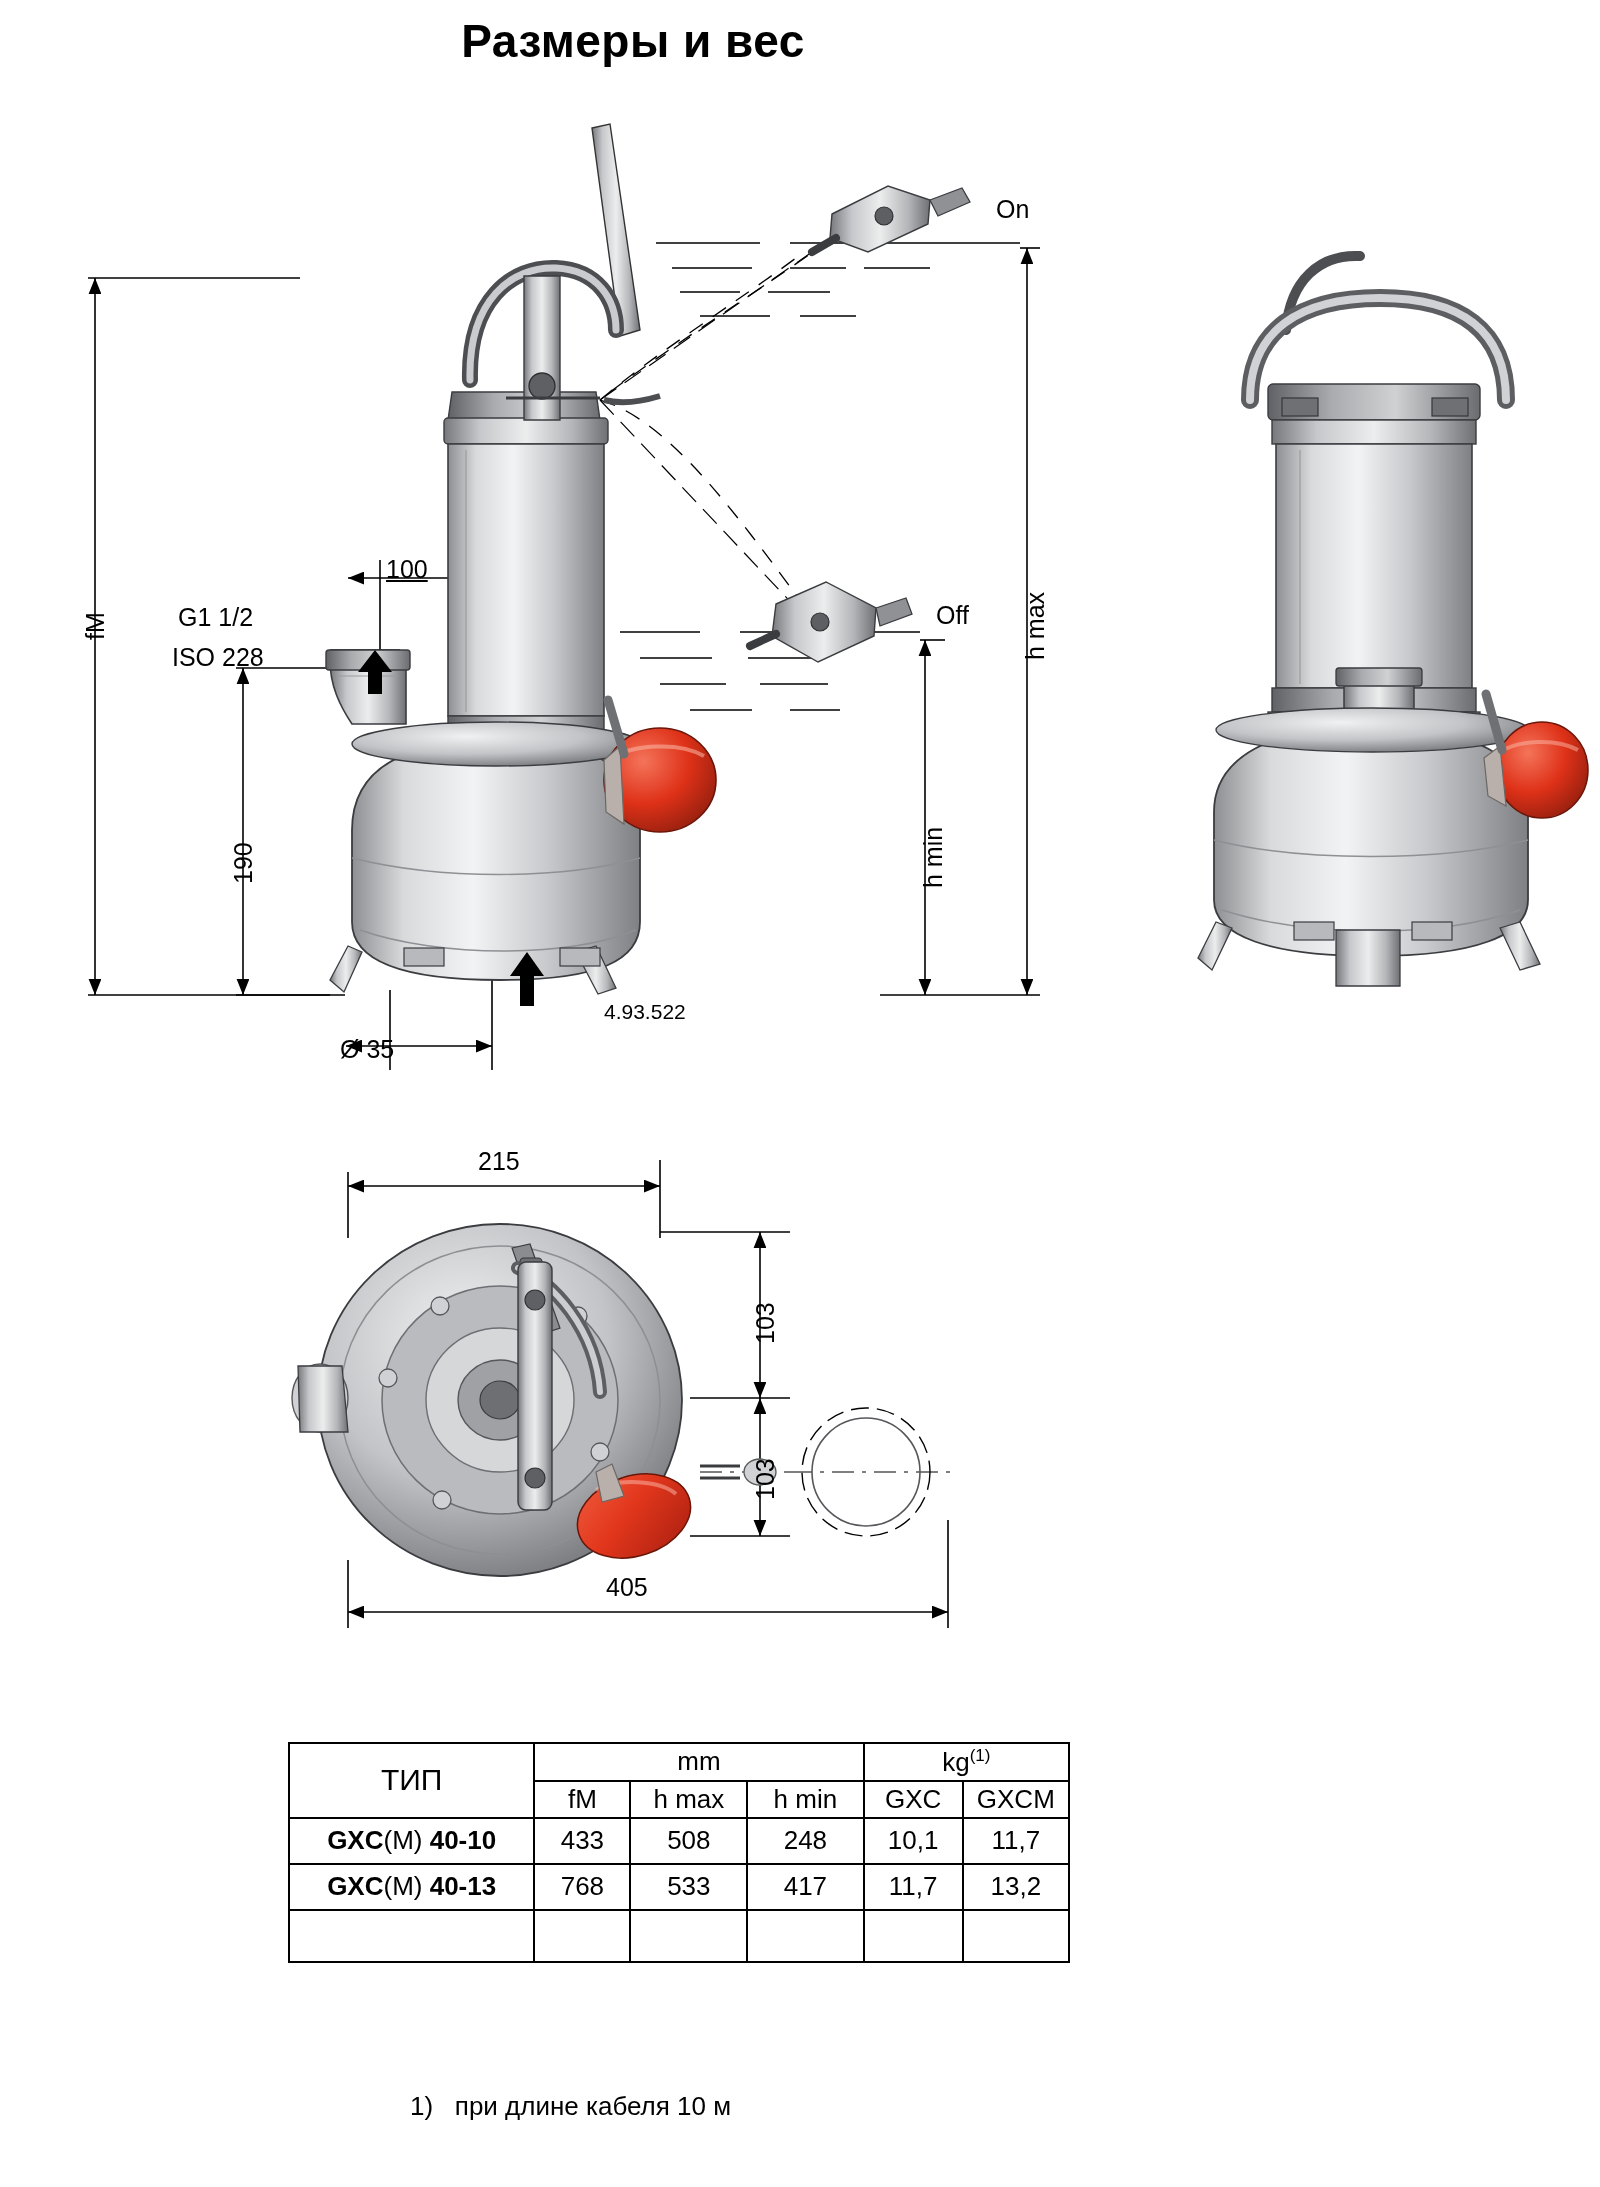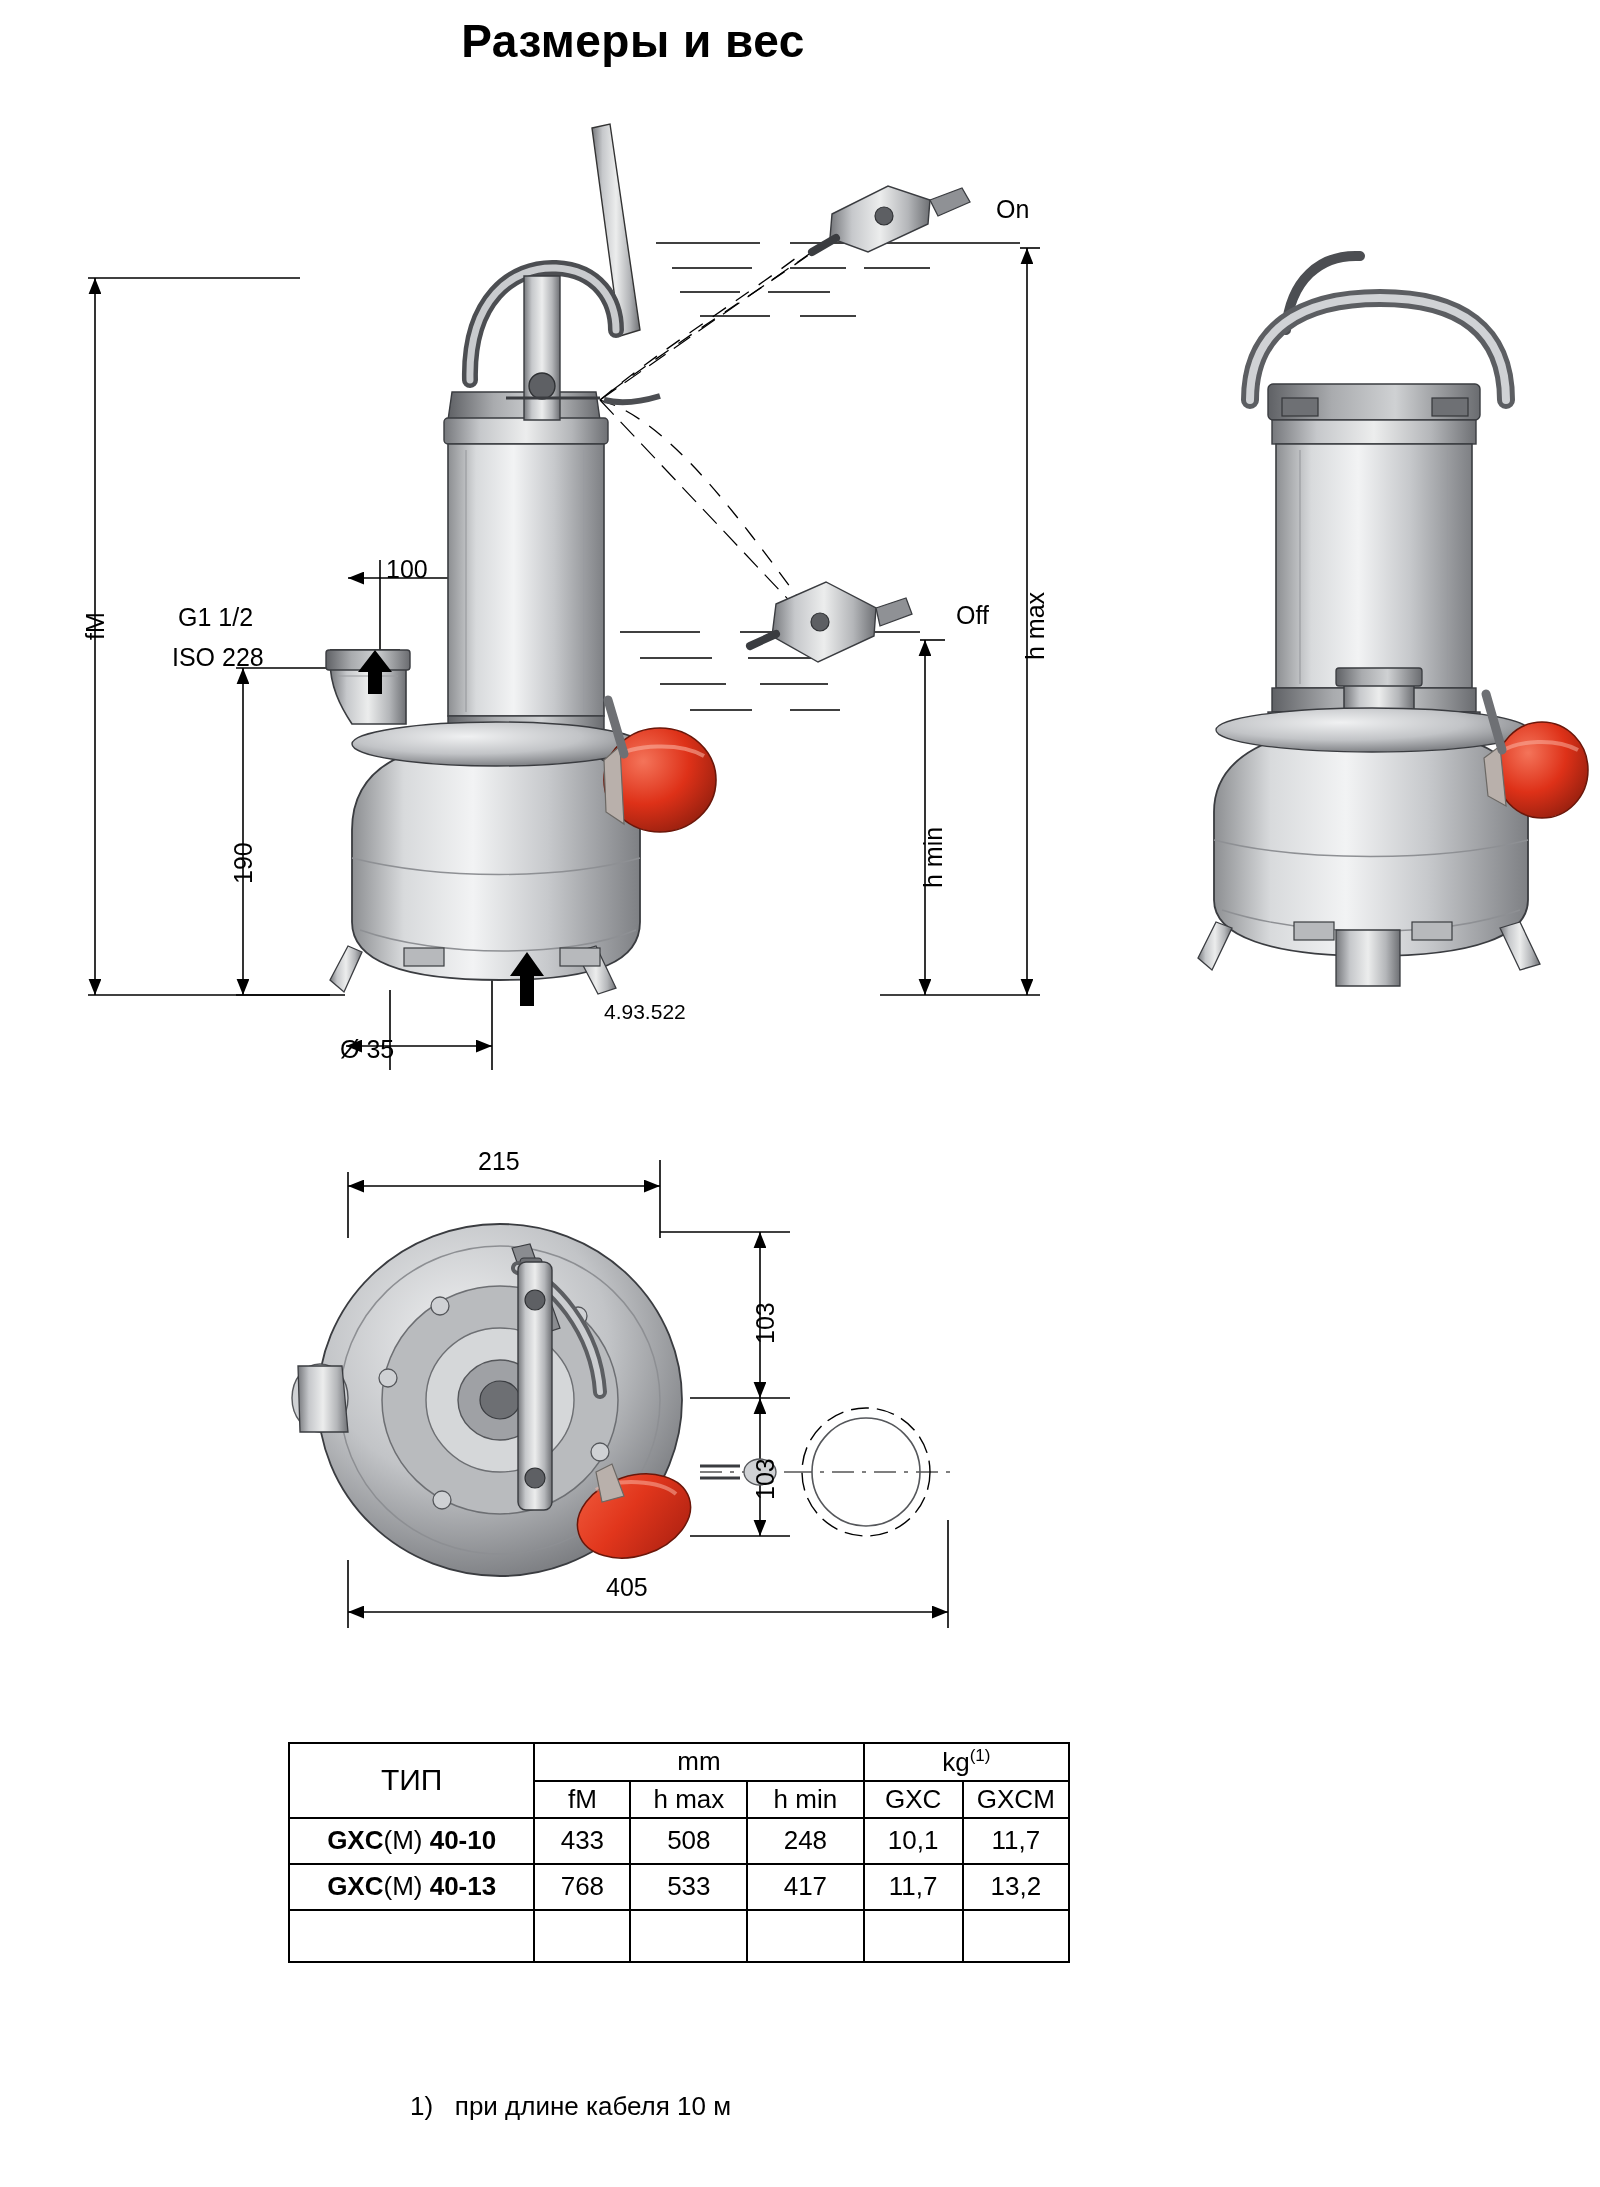--- a/index.html
+++ b/index.html
@@ -339,28 +339,28 @@
       <path d="M596,1490 C616,1478 660,1480 676,1494" fill="none" stroke="#fbb9a9" stroke-width="4" opacity="0.5"></path>
       <path d="M596,1472 L612,1464 L624,1496 L602,1502 Z" fill="#b9b0ab" stroke="#6b6864" stroke-width="1.2"></path>
 
       <path d="M700,1466 L740,1466 M700,1478 L740,1478" stroke="#3a3c40" stroke-width="3" fill="none"></path>
       <ellipse cx="760" cy="1472" rx="16" ry="13" fill="#d0d2d5" stroke="#55575b" stroke-width="1.3"></ellipse>
       <circle cx="866" cy="1472" r="54" fill="none" stroke="#55575b" stroke-width="1.6"></circle>
     </g>
   </svg>
 
   <div class="lbl rot" style="left:82px; top:640px;">fM</div>
-  <div class="lbl" style="left:386px; top:556px;">100</div>
+  <div class="lbl" style="left:386px; top:556px;text-decoration:underline;">100</div>
   <div class="lbl" style="left:178px; top:604px;">G1 1/2</div>
   <div class="lbl" style="left:172px; top:644px;">ISO 228</div>
   <div class="lbl rot" style="left:230px; top:884px;">190</div>
   <div class="lbl" style="left:340px; top:1036px;">Ø 35</div>
   <div class="lbl sm" style="left:568px; top:1000px;">4.93.522</div>
   <div class="lbl" style="left:996px; top:196px;">On</div>
-  <div class="lbl" style="left:956px; top:602px;">Off</div>
+  <div class="lbl" style="left:936px; top:602px;">Off</div>
   <div class="lbl rot" style="left:1022px; top:660px;">h max</div>
   <div class="lbl rot" style="left:920px; top:888px;">h min</div>
   <div class="lbl" style="left:478px; top:1148px;">215</div>
   <div class="lbl rot" style="left:752px; top:1344px;">103</div>
   <div class="lbl rot" style="left:752px; top:1500px;">103</div>
   <div class="lbl" style="left:606px; top:1574px;">405</div>
 
   <div class="tbl-wrap">
     <table class="dims">
       <tbody>

